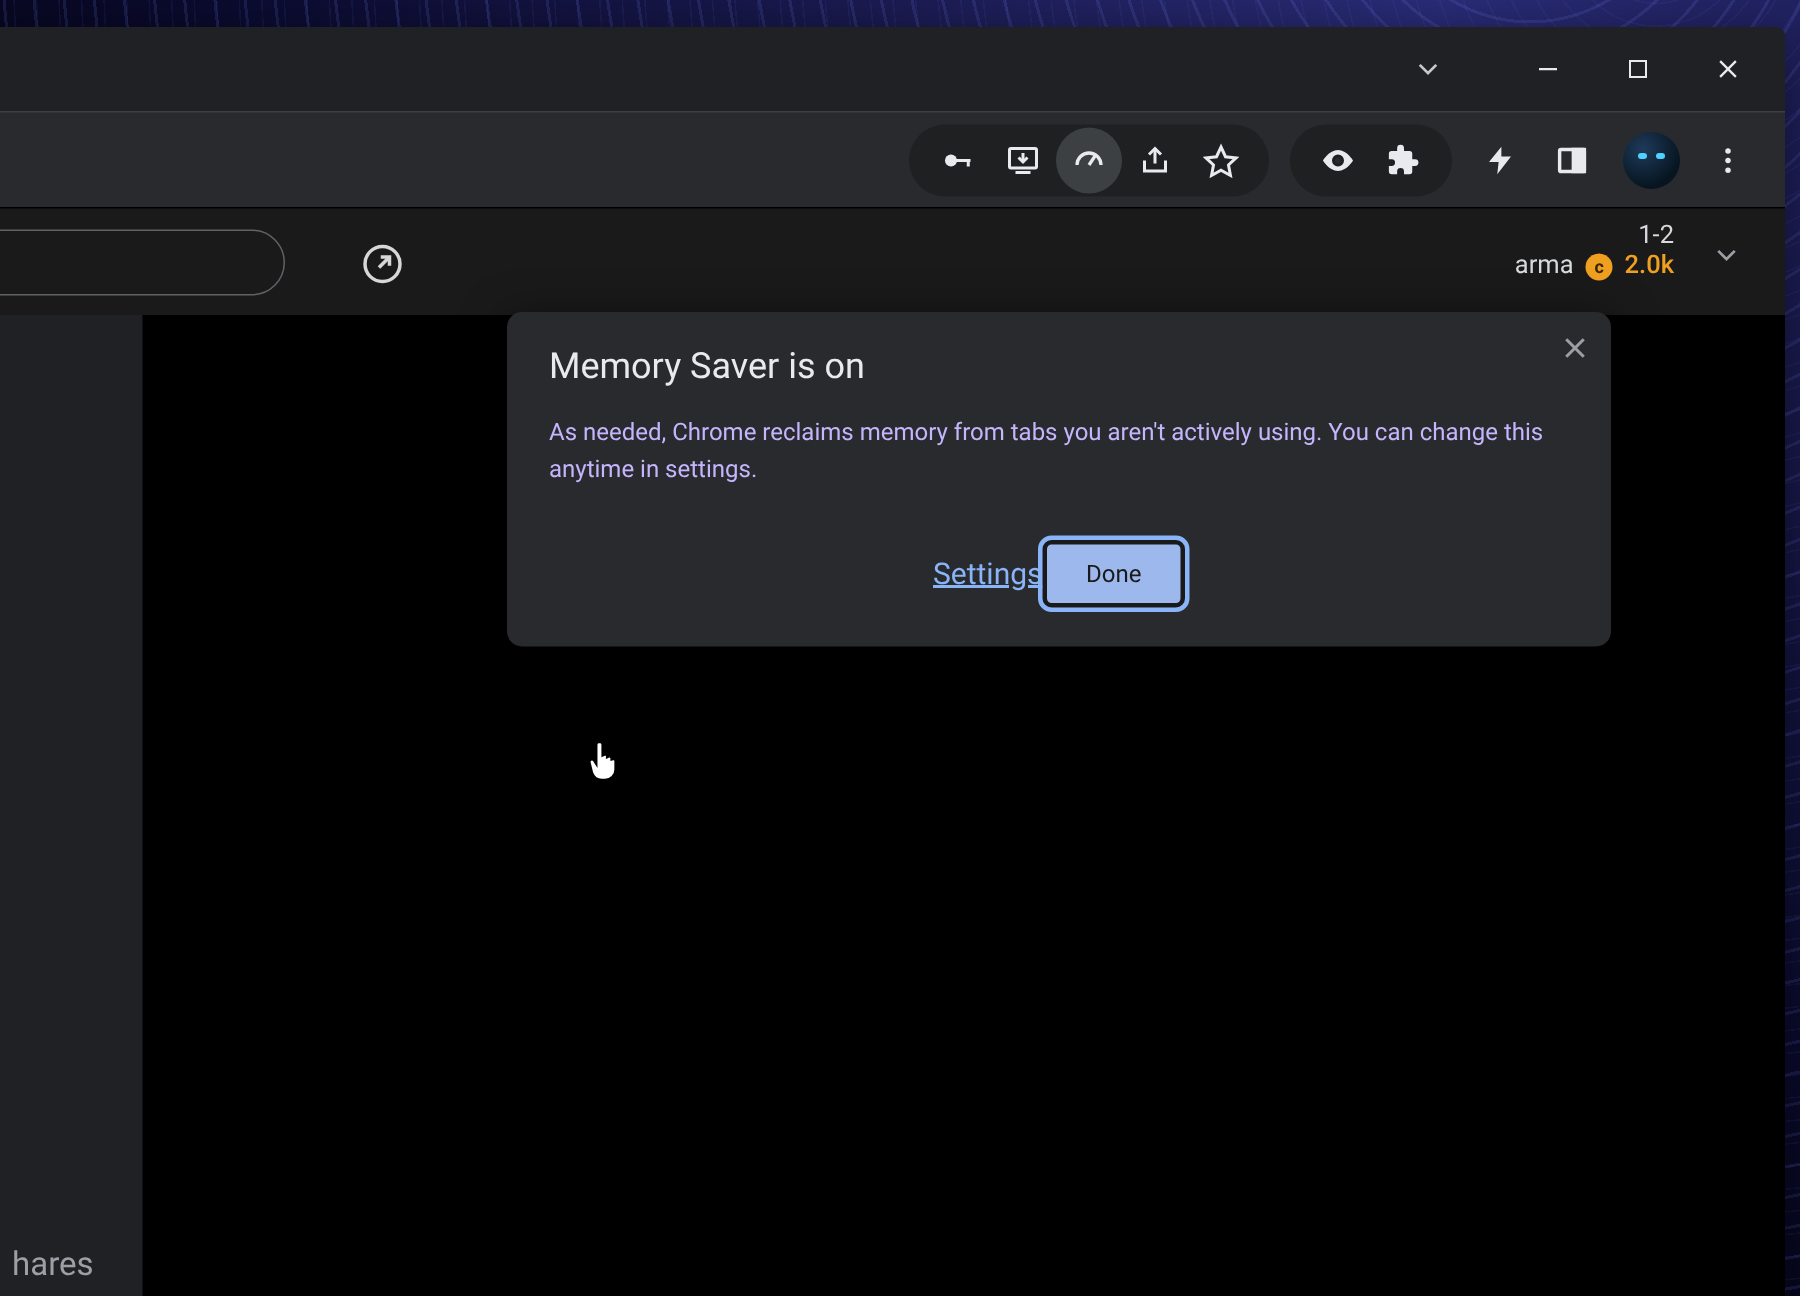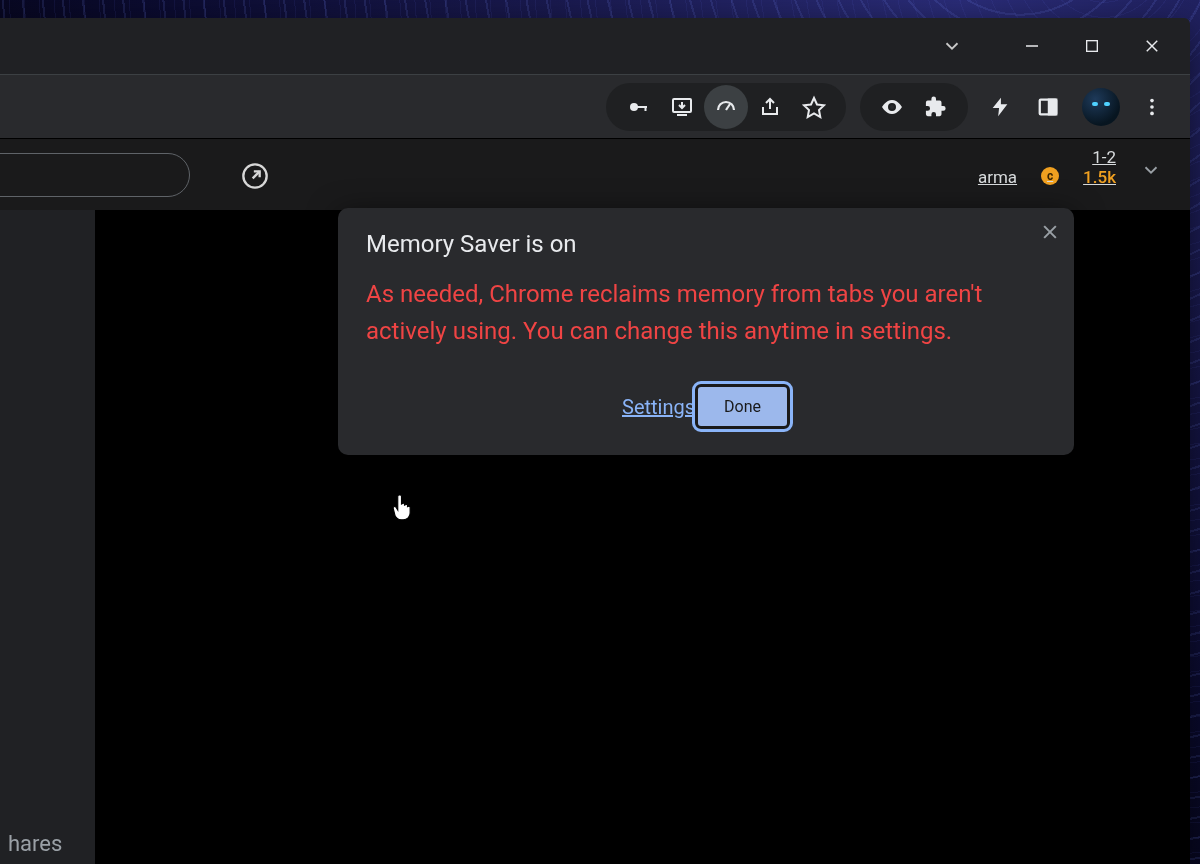--- a/index.html
+++ b/index.html
@@ -114,21 +114,21 @@
     width: 34px; height: 34px;
     display: flex; align-items: center; justify-content: center;
     color: #d7d7d7; cursor: pointer;
   }
   .right-widgets {
     position: absolute;
     right: 20px; top: 8px;
     display: flex; flex-direction: column; align-items: flex-end;
     color: #d7dadc; font-size: 17px;
   }
-  .karma-row { display: flex; align-items: flex-start; gap: 24px; }
+  .karma-row { display: flex; align-items: flex-end; gap: 8px; }
   .coin {
     width: 18px; height: 18px; border-radius: 50%;
     background: #f0a020; display: inline-flex; align-items: center; justify-content: center;
     font-size: 12px; color: #3a2400; font-weight: bold;
   }
   .chev2 { position: absolute; right: -2px; top: 20px; color: #9aa0a6; }
 
   
   .content {
     flex: 1;
@@ -157,21 +157,21 @@
   .bubble .close {
     position: absolute; top: 8px; right: 8px;
     width: 32px; height: 32px;
     display: flex; align-items: center; justify-content: center;
     color: #9aa0a6; cursor: pointer; border-radius: 50%;
   }
   .bubble h2 {
     font-size: 24px; font-weight: 400; color: #e8eaed; margin-bottom: 18px;
   }
   .bubble p {
-    font-size: 24px; line-height: 1.55; color: #ef4444;
+    font-size: 16px; line-height: 1.55; color: #c4b5fd;
   }
   .bubble .actions {
     margin-top: 34px;
     display: flex; align-items: center; justify-content: center;
   }
   .bubble .settings-link {
     color: #8ab4f8; font-size: 20px; text-decoration: underline; cursor: pointer;
   }
   .done-btn {
     background: #9cb8ec;
@@ -301,26 +301,26 @@
 
   <div class="pagebar">
     <div class="searchbox"></div>
     <div class="openlink-icon">
       <svg width="28" height="28" viewBox="0 0 24 24" fill="none" stroke="currentColor" stroke-width="2">
           <circle cx="12" cy="12" r="10"></circle>
           <polyline points="10 14 16 8"></polyline>
           <polyline points="11 8 16 8 16 13"></polyline>
         </svg>
     </div>
-    <div class="right-widgets" style="right:74px;text-decoration:underline;">
+    <div class="right-widgets" style="right:74px;">
       <span>1-2</span>
       <div class="karma-row">
         <span>arma</span>
         <span class="coin">c</span>
-        <span style="color:#f0a020;font-weight:500">1.5k</span>
+        <span style="color:#f0a020;font-weight:500">2.0k</span>
       </div>
     </div>
     <div class="chev2" style="right:28px;position:absolute;">
       <svg width="22" height="22" viewBox="0 0 24 24" fill="none" stroke="currentColor" stroke-width="2">
           <polyline points="6 9 12 15 18 9"></polyline>
         </svg>
     </div>
   </div>
 
   <div class="gutter">

